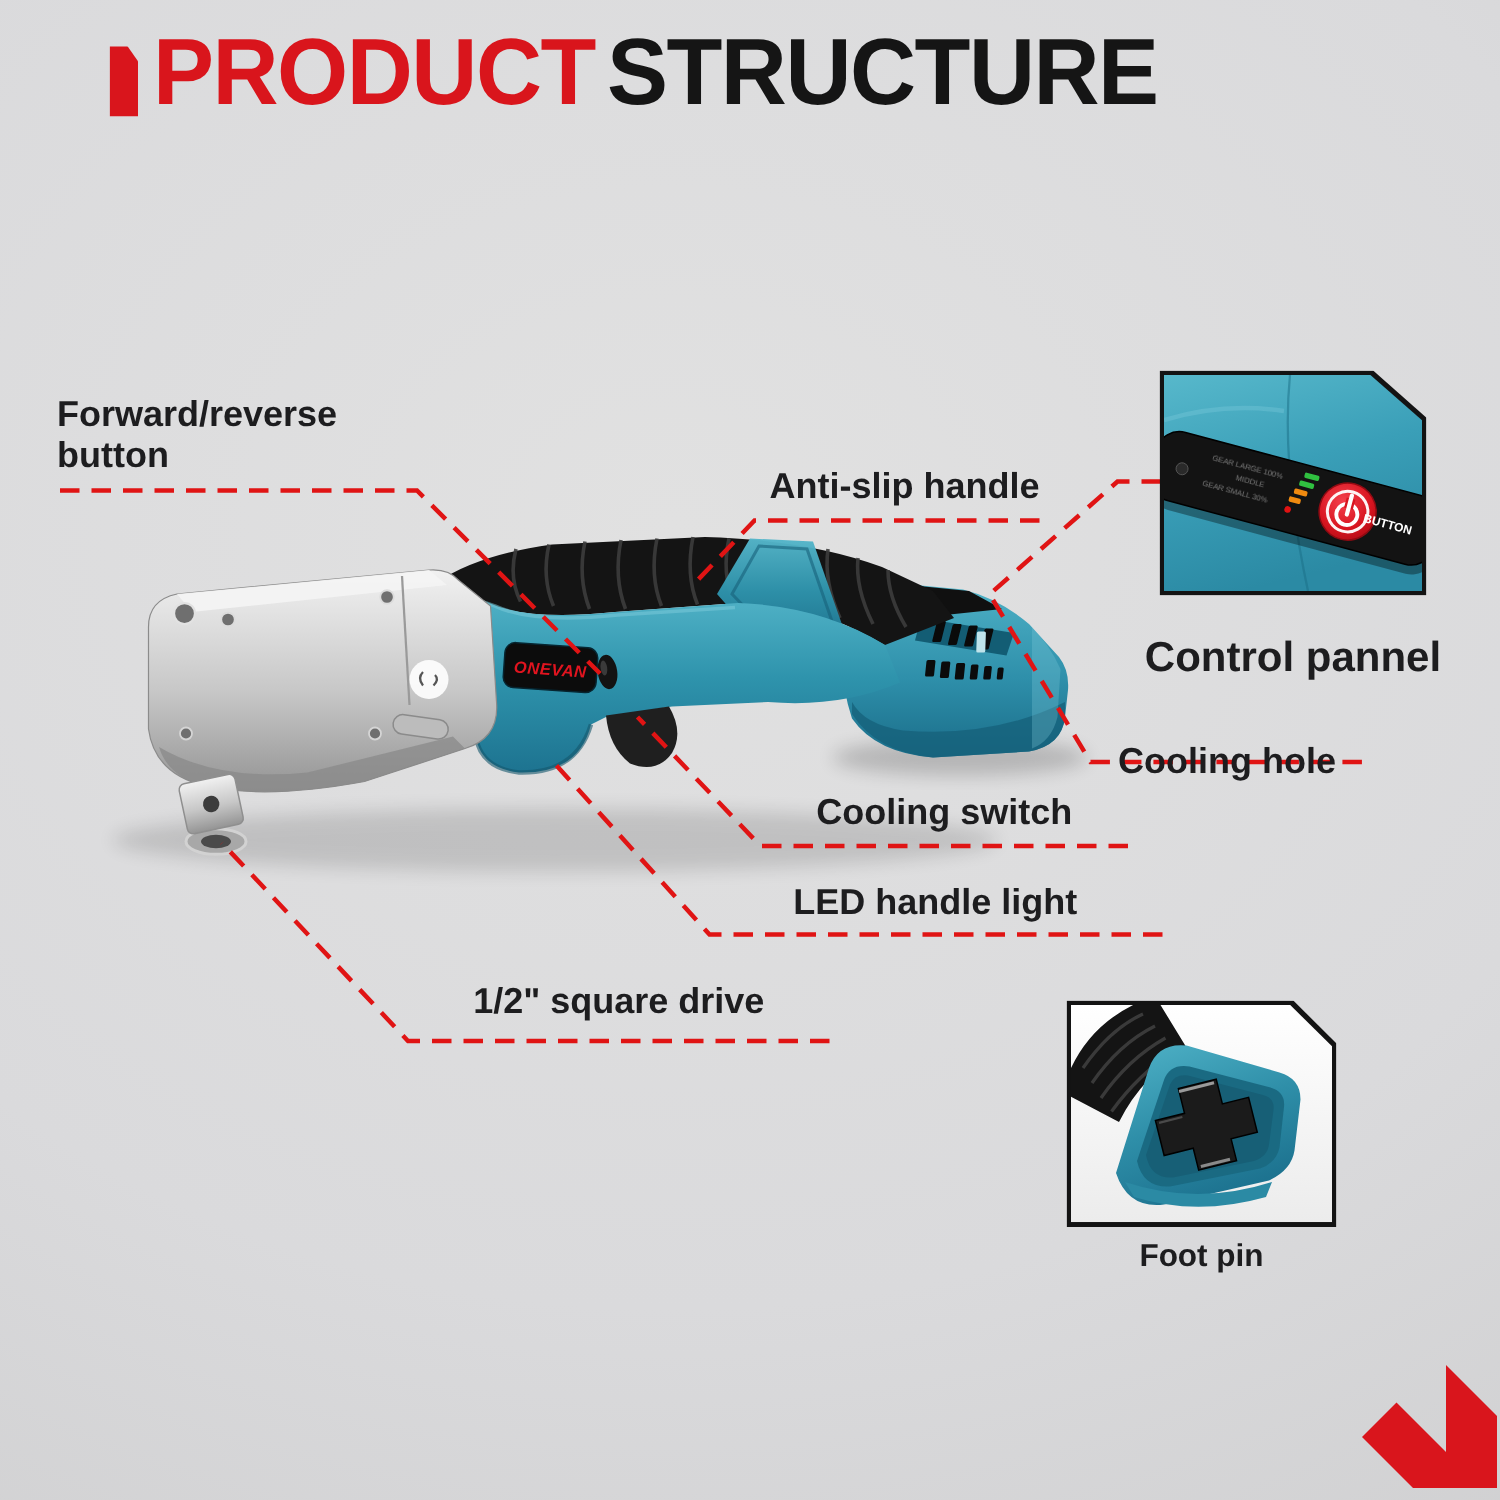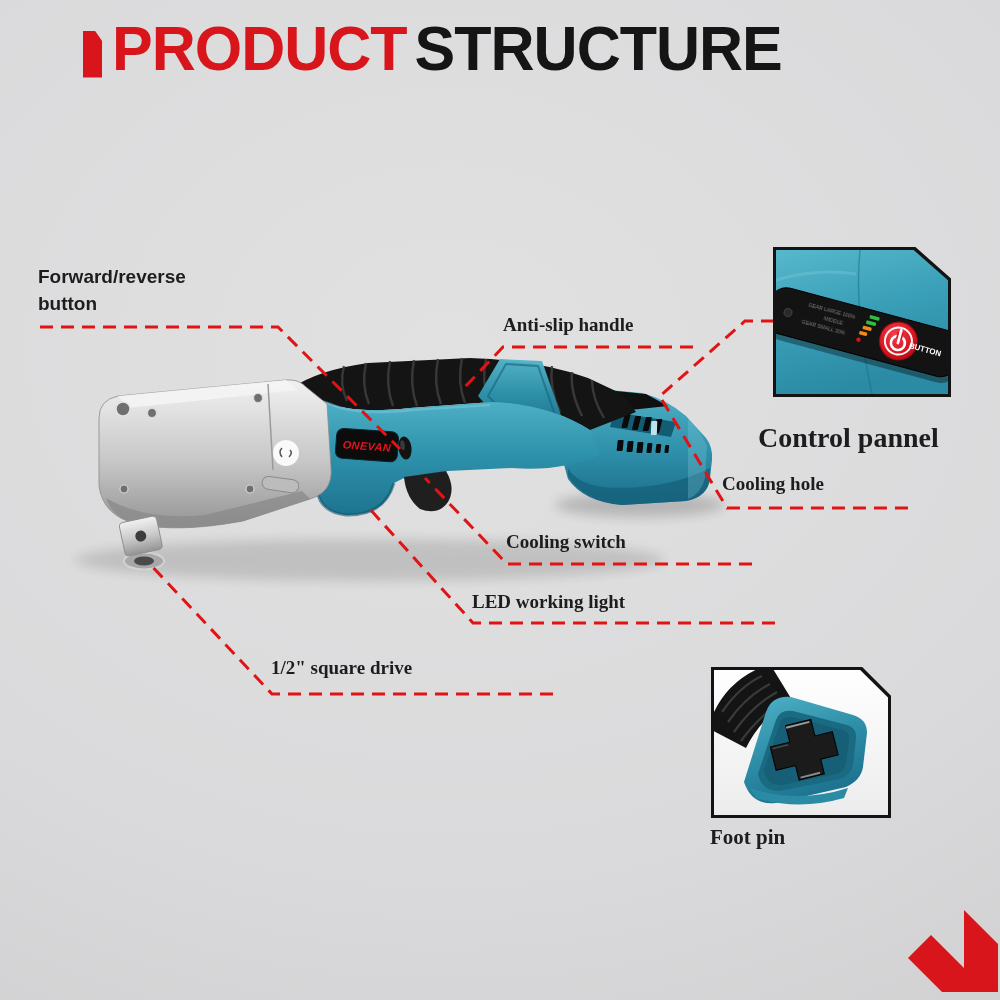--- a/index.html
+++ b/index.html
@@ -1,36 +1,36 @@
 <!DOCTYPE html>
 <html><head>
 <meta charset="utf-8">
 <style>
   html,body{margin:0;padding:0;}
   body{
     width:1000px;height:1000px;position:relative;overflow:hidden;
     font-family:"Liberation Sans", sans-serif;
     background:radial-gradient(120% 95% at 45% 35%, #e1e1e1 0%, #dadadc 55%, #cccccd 100%);
   }
-  .title-wrap{position:absolute;left:38px;top:16px;display:flex;align-items:center;padding-left:45px;}
+  .title-wrap{position:absolute;left:28px;top:16px;display:flex;align-items:center;padding-left:45px;}
   .title-bar{
     width:19px;height:47px;margin-top:14px;background:#d9151c;
     clip-path:polygon(0 0,62% 0,100% 22%,100% 100%,0 100%);
   }
   .title-text{
     margin-left:10px;font-size:61px;font-weight:bold;letter-spacing:-1px;
     line-height:62px;white-space:nowrap;transform:scaleY(1.03);transform-origin:top left;
   }
   .title-red{color:#d9151c;}
   .title-dark{color:#151515;margin-left:8px;}
 
   .callout{
-    position:absolute;color:#1d1d1f;font-weight:bold;font-size:19px;line-height:27px;
-  }
-  .callout.center{text-align:left;font-family:Liberation Serif, serif;}
+    position:absolute;color:#1d1d1f;font-weight:bold;font-size:24px;line-height:27px;
+  }
+  .callout.center{text-align:center;}
   .prewrap{white-space:pre-line;}
 
   .inset{position:absolute;background:#131313;}
   .inset .inner{position:absolute;inset:3px;overflow:hidden;}
   .clip-cp{clip-path:polygon(0 0,80% 0,100% 21%,100% 100%,0 100%);}
   .clip-fp{clip-path:polygon(0 0,84% 0,100% 19%,100% 100%,0 100%);}
   .inset svg{display:block;width:100%;height:100%;}
 
   #scene{position:absolute;left:0;top:0;pointer-events:none;}
 
@@ -171,23 +171,23 @@
     <path d="M775 623 H473 L368 507"></path>
     <path d="M553 694 H272 L148 562"></path>
   </g>
 
   <polygon points="964,910 998,944 998,992 942,992 908,958 931,935 964,968" fill="#d9151c"></polygon>
 </svg>
 
 <div class="callout prewrap" style="left:38px;top:263px;">Forward/reverse
 button</div>
 <div class="callout center" style="left:503px;top:311px;width:200px;">Anti-slip handle</div>
-<div class="callout center" style="left:722px;top:470px;width:192px;">Cooling hole</div>
+<div class="callout center" style="left:722px;top:494px;width:192px;">Cooling hole</div>
 <div class="callout center" style="left:506px;top:528px;width:247px;">Cooling switch</div>
-<div class="callout center" style="left:472px;top:588px;width:303px;">LED working light</div>
+<div class="callout center" style="left:472px;top:588px;width:303px;">LED handle light</div>
 <div class="callout center" style="left:271px;top:654px;width:283px;">1/2" square drive</div>
 <div class="callout center lbl-control" style="left:758px;top:404px;width:208px;">Control pannel</div>
 <div class="callout center lbl-foot" style="left:710px;top:824px;width:182px;">Foot pin</div>
 
 <div class="inset clip-cp" style="left:773px;top:247px;width:178px;height:150px;">
   <div class="inner clip-cp">
     <svg viewBox="0 0 172 144" preserveAspectRatio="none">
       <defs>
         <linearGradient id="cpTeal" x1="0" y1="0" x2="0.3" y2="1">
           <stop offset="0" stop-color="#57b8cb"></stop>

